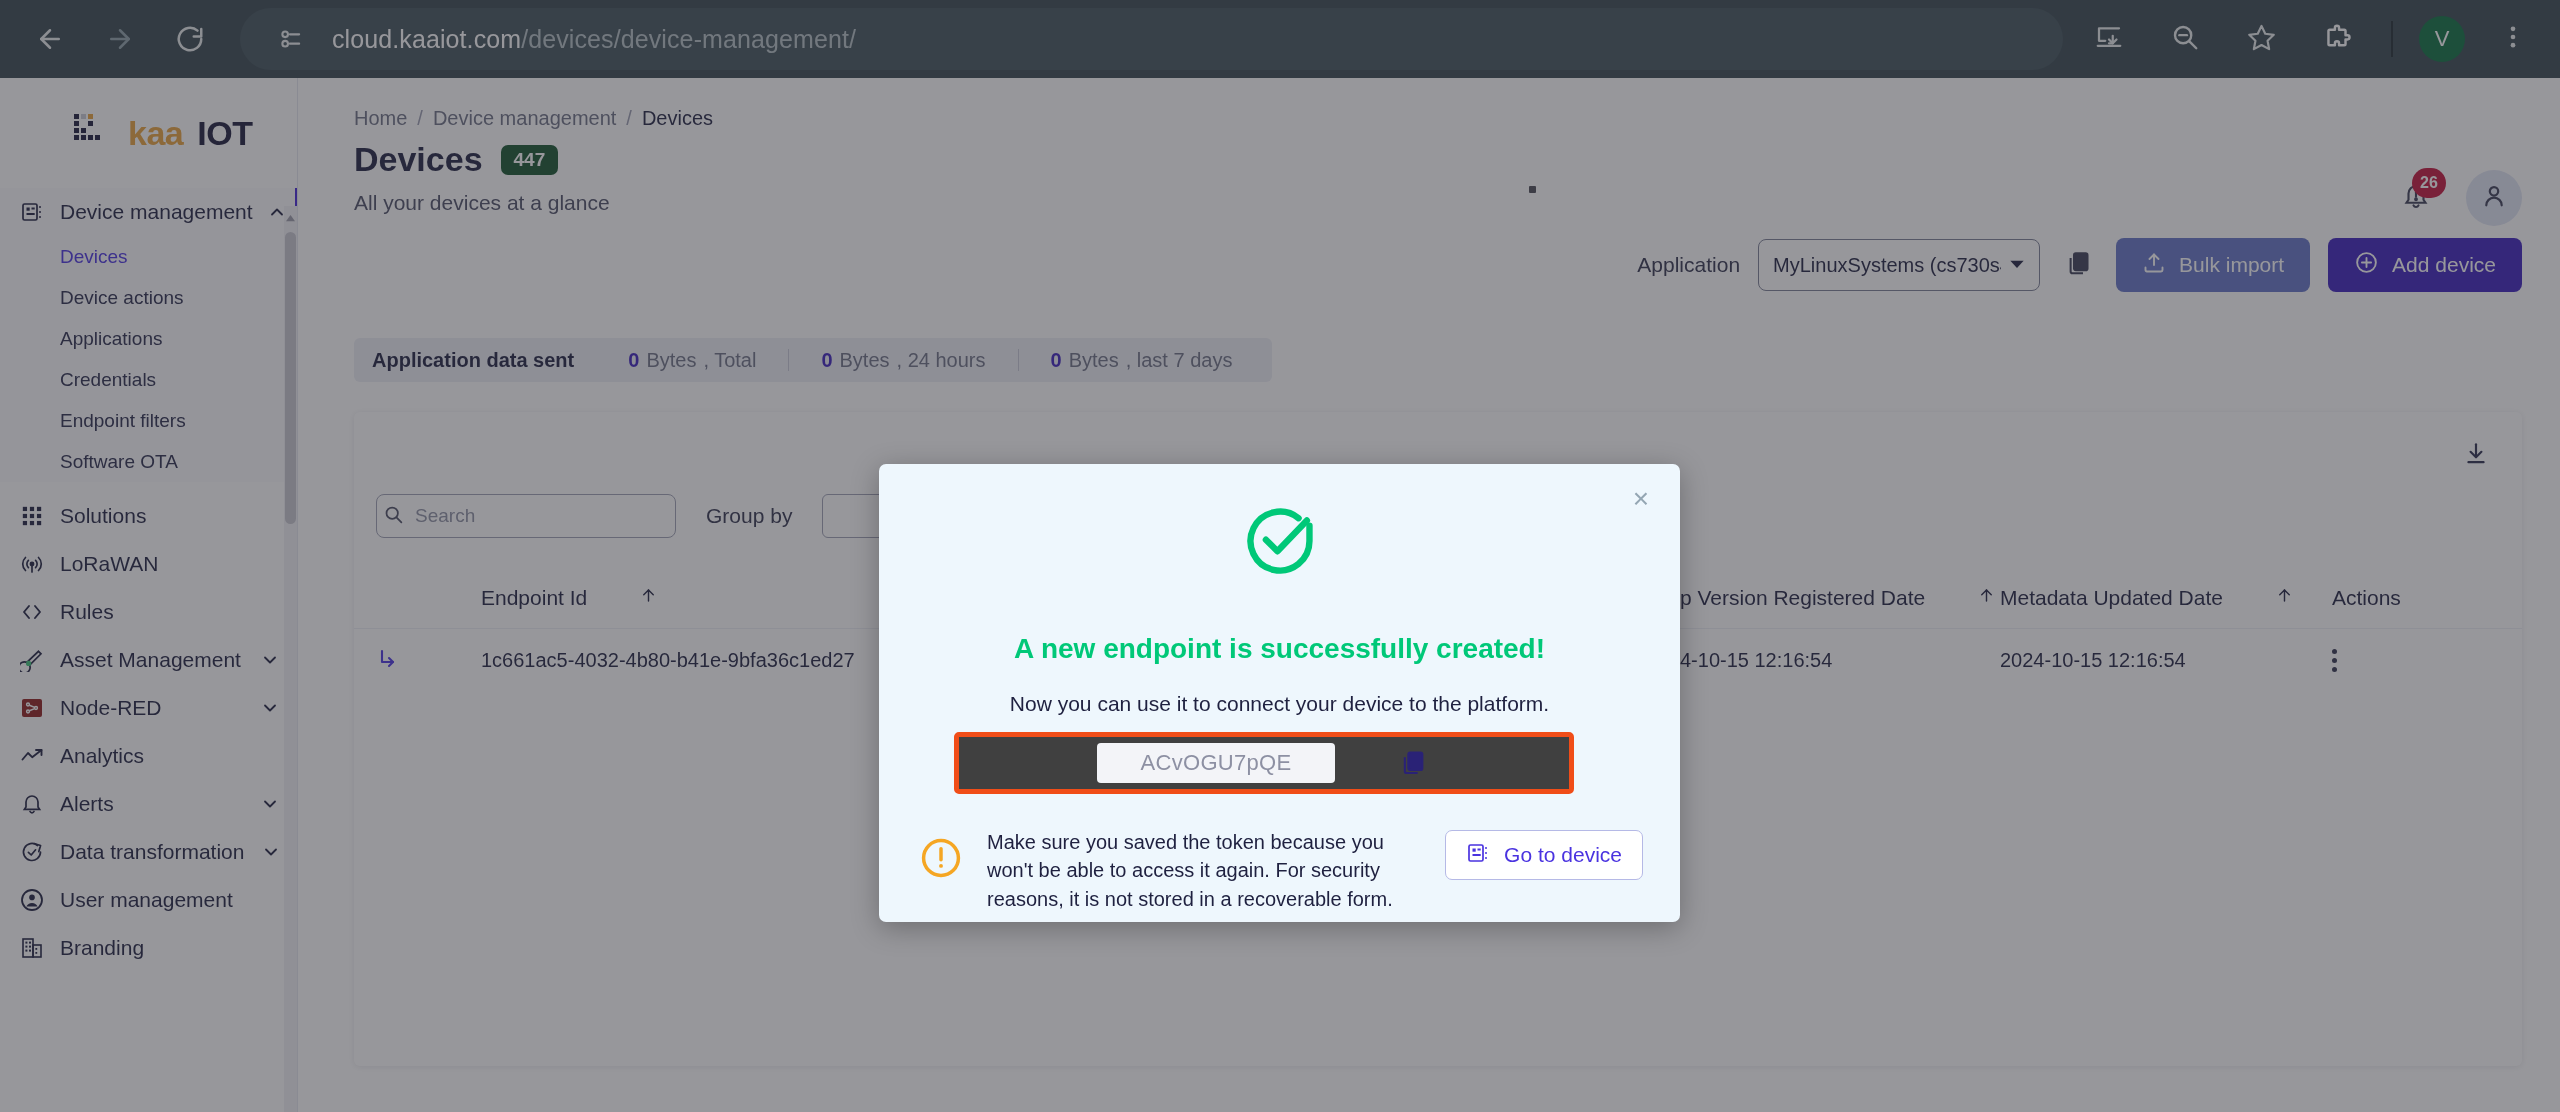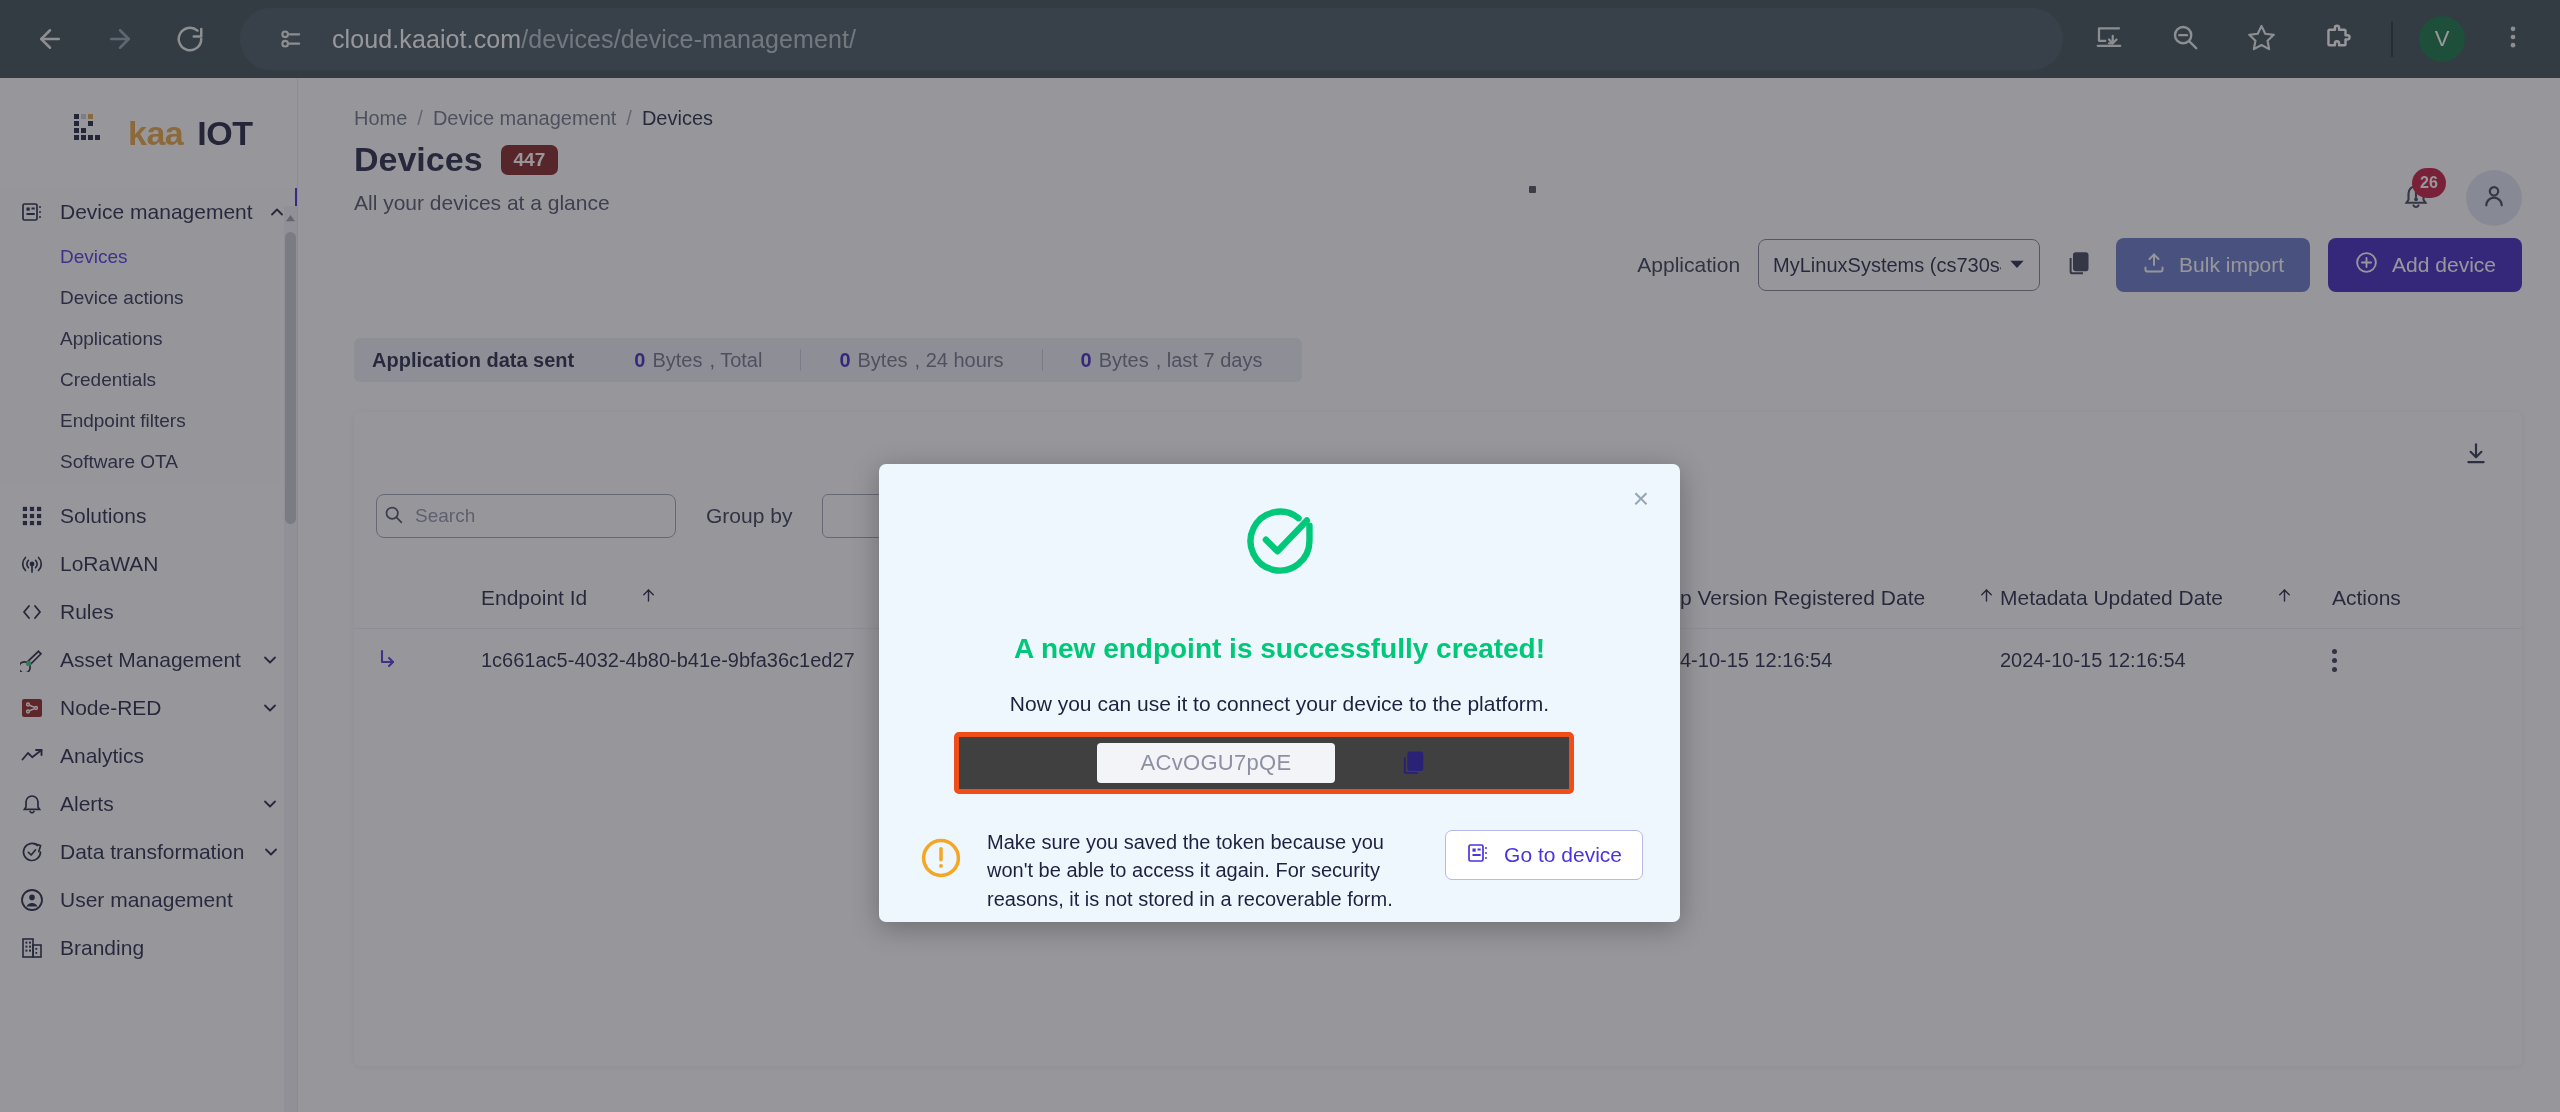--- a/index.html
+++ b/index.html
@@ -123,21 +123,21 @@
   .breadcrumb .crumb.current { color: #1f2140; }
   .breadcrumb .sep { color: #9a9db0; }
 
   .topdot { position: absolute; top: 108px; left: 1231px; width: 7px; height: 7px; background: #4a4a55; border-radius: 1px; }
 
   .page-title-row {
     position: absolute; top: 62px; left: 56px; display: flex; align-items: center; gap: 18px;
   }
   .page-title { font-size: 34px; font-weight: 700; color: #1f2140; }
   .count-badge {
-    background: #7f1d1d; color: #ffffff; font-size: 19px; font-weight: 600;
+    background: #14532d; color: #ffffff; font-size: 19px; font-weight: 600;
     padding: 4px 13px; border-radius: 7px;
   }
   .page-sub { position: absolute; top: 113px; left: 56px; font-size: 21px; color: #4c4f66; }
 
   .header-right-icons {
     position: absolute; top: 92px; right: 38px; display: flex; align-items: center; gap: 22px;
   }
   .bell-wrap { position: relative; width: 56px; height: 56px; display: flex; align-items: center; justify-content: center; }
   .bell-badge {
     position: absolute; top: -2px; right: -2px;
@@ -167,21 +167,21 @@
   .btn {
     height: 54px; border-radius: 8px; display: flex; align-items: center; gap: 13px;
     padding: 0 26px; font-size: 21px; cursor: pointer; white-space: nowrap;
   }
   .btn-secondary { background: #6273c6; color: #ffffff; }
   .btn-primary { background: #3b1fbd; color: #ffffff; }
 
   .data-sent-bar {
     position: absolute; top: 260px; left: 56px;
     height: 44px; background: #eceef5; border-radius: 6px;
-    display: flex; align-items: center; padding: 0 18px; gap: 16px;
+    display: flex; align-items: center; padding: 0 18px; gap: 10px;
     font-size: 20px; color: #6d7185;
   }
   .ds-title { font-weight: 700; color: #1f2140; margin-right: 22px; }
   .ds-stat { display: flex; align-items: center; gap: 7px; padding: 0 22px; }
   .ds-stat:first-of-type { padding-left: 0; }
   .ds-num { color: #3b1fbd; font-weight: 700; }
   .ds-div { width: 1px; height: 22px; background: #c6c9d6; }
 
   .content-card {
     position: absolute; top: 334px; left: 56px; width: 2168px; height: 654px;

